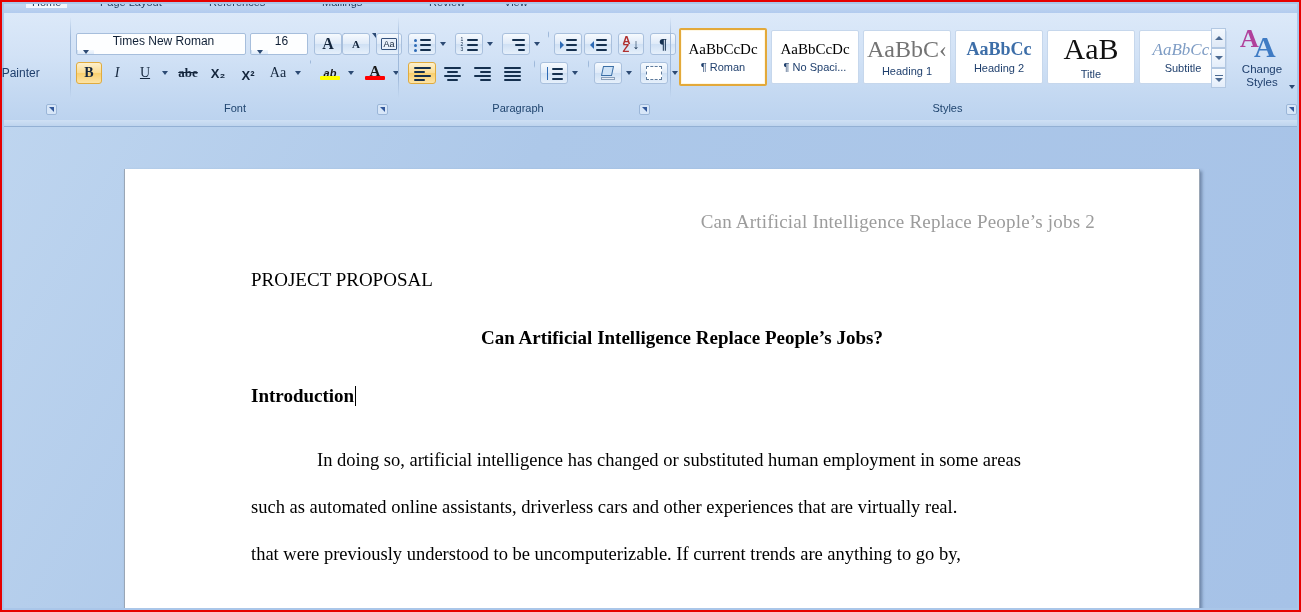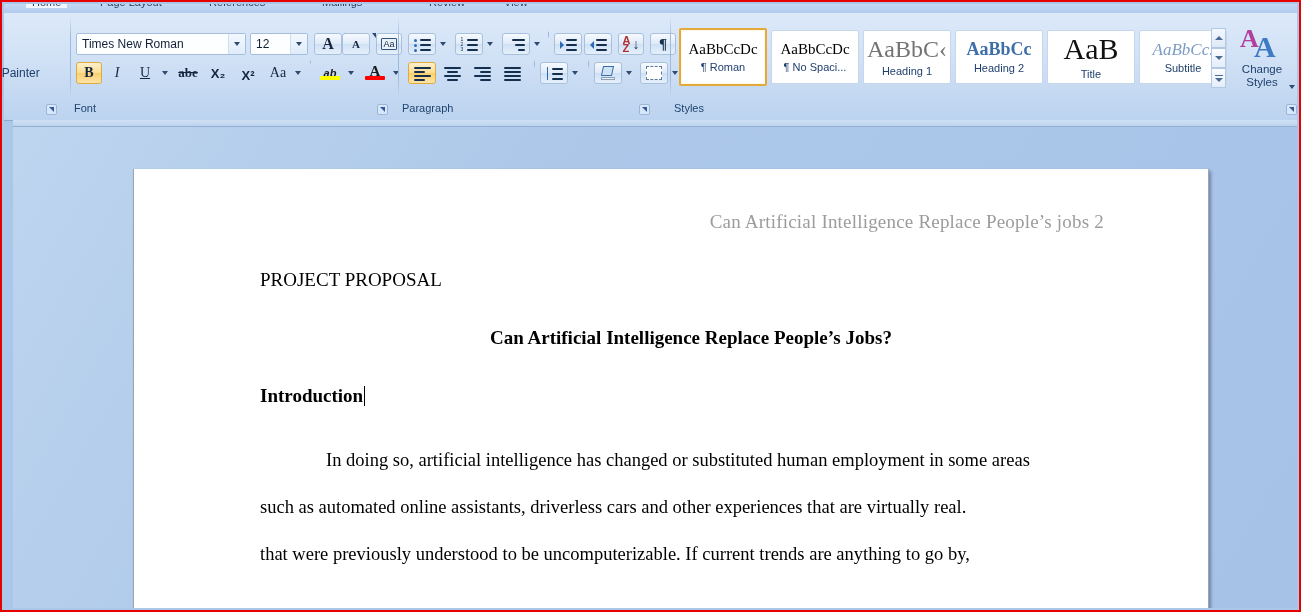--- a/index.html
+++ b/index.html
@@ -35,21 +35,21 @@
     position:absolute;left:2px;right:2px;top:11px;height:107px;
     background:linear-gradient(#dce9f9 0%,#d2e2f6 40%,#c6daf2 70%,#bcd3ef 100%);
     border-bottom:1px solid #8aa9cd;
   }
   .group{
     position:absolute;top:1px;height:104px;
   }
   .group .gbody{position:absolute;left:0;right:0;top:0;bottom:20px;}
   .glabel{
     position:absolute;left:0;right:0;bottom:1px;height:18px;
-    font-size:11px;color:#20456f;line-height:18px;
+    text-align:center;font-size:11px;color:#20456f;line-height:18px;
   }
   .gsep{
     position:absolute;top:4px;bottom:22px;width:1px;
     background:linear-gradient(transparent,#9fb9da 25%,#9fb9da 75%,transparent);
   }
   .launcher{
     position:absolute;bottom:3px;width:11px;height:11px;
     border:1px solid #9bb6d8;background:#d7e6f8;border-radius:2px;
     box-sizing:border-box;
   }
@@ -77,21 +77,21 @@
   .caret{
     width:0;height:0;border-left:3px solid transparent;border-right:3px solid transparent;
     border-top:4px solid #2c4a74;display:inline-block;
   }
 
   
   .combo{
     position:absolute;box-sizing:border-box;
     border:1px solid #a6bedc;background:#fdfeff;border-radius:2px;
     font-size:12px;color:#102036;
-    display:flex;align-items:center;
+    display:flex;align-items:center;flex-direction:column;
   }
   .combo .val{padding-left:5px;flex:1;white-space:nowrap;overflow:hidden;}
   .combo .cbtn{
     width:16px;align-self:stretch;display:flex;align-items:center;justify-content:center;
     border-left:1px solid #cfdff1;
     background:linear-gradient(#f3f8fe,#e0ecfa);
   }
 
   
   .fa-grow{font-family:"Liberation Serif",serif;font-weight:bold;}
@@ -125,21 +125,20 @@
     display:flex;align-items:center;justify-content:center;
   }
   .tri-up{width:0;height:0;border-left:4px solid transparent;border-right:4px solid transparent;border-bottom:4px solid #4c6a92;}
   .tri-dn{width:0;height:0;border-left:4px solid transparent;border-right:4px solid transparent;border-top:4px solid #4c6a92;}
 
   
   .canvas{
     position:absolute;left:2px;right:2px;top:118px;bottom:2px;
     background:linear-gradient(120deg,#bed5ef 0%,#adc8e9 35%,#a6c2e7 100%);
     overflow:hidden;
-    margin-left:9px;
   }
   .canvas .tophair{
     position:absolute;left:0;right:0;top:0;height:6px;
     background:linear-gradient(#cfe0f4,#bed4ee);
     border-bottom:1px solid #93b0d4;
   }
   .page{
     position:absolute;left:120px;top:49px;width:1076px;height:600px;
     background:#ffffff;
     box-shadow:2px 2px 3px rgba(40,60,90,.45);
@@ -193,21 +192,21 @@
       <div class="gbody">
 
         <div class="combo" style="left:2px;top:19px;width:170px;height:22px;">
           <div class="val">Times New Roman</div>
           <div class="cbtn">
               <span class="caret"></span>
             </div>
         </div>
 
         <div class="combo" style="left:176px;top:19px;width:58px;height:22px;">
-          <div class="val">12</div>
+          <div class="val">16</div>
           <div class="cbtn">
               <span class="caret"></span>
             </div>
         </div>
 
         <div class="btn framed" style="left:240px;top:19px;width:28px;height:22px;">
           <span class="ico-stack fa-grow" style="font-size:16px;">A</span>
             <span class="sup-tri"></span>
         </div>
         <div class="btn framed" style="left:268px;top:19px;width:28px;height:22px;">

